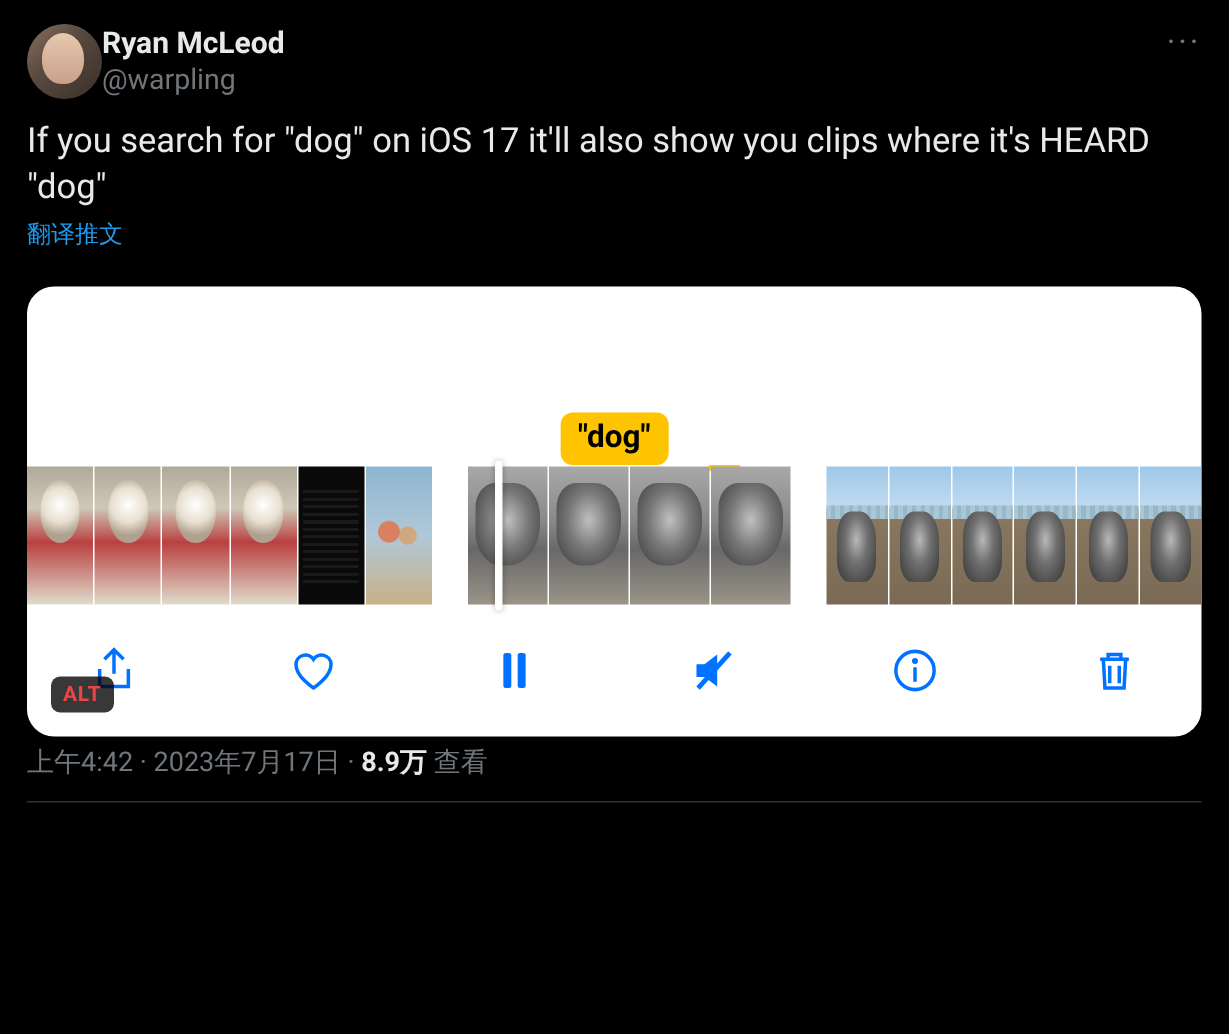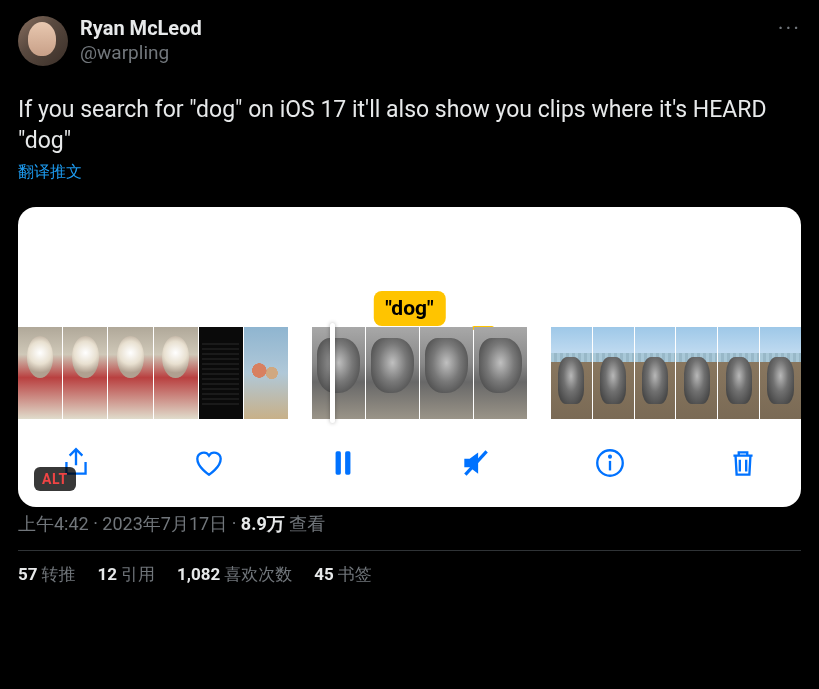--- a/index.html
+++ b/index.html
@@ -10,22 +10,22 @@
     height: 689px;
     overflow: hidden;
     color: #e7e9ea;
   }
   .tweet {
     padding: 16px 18px 10px 18px;
   }
   .header {
     display: flex;
     align-items: flex-start;
-    gap: 12px;
-    margin-bottom: 28px;
+    gap: 0;
+    margin-bottom: 12px;
     justify-content: space-between;
   }
   .avatar {
     width: 50px;
     height: 50px;
     border-radius: 50%;
     background: linear-gradient(135deg, #8a7060 0%, #5a4a40 40%, #3a2f28 100%);
     flex-shrink: 0;
     position: relative;
     overflow: hidden;
@@ -258,20 +258,14 @@
 
     <div class="alt-badge">ALT</div>
   </div>
 
   <div class="meta-row">
     <span>上午4:42</span><span> · </span><span>2023年7月17日</span><span> · </span><span class="views-count">8.9万</span><span> 查看</span>
   </div>
 
   <hr class="divider">
 
-  <div class="stats-row">
-    <span><span class="num">57</span><span>转推</span></span>
-    <span><span class="num">12</span><span>引用</span></span>
-    <span><span class="num">1,082</span><span>喜欢次数</span></span>
-    <span><span class="num">45</span><span>书签</span></span>
-  </div>
 
 </article>
 
 </body></html>

